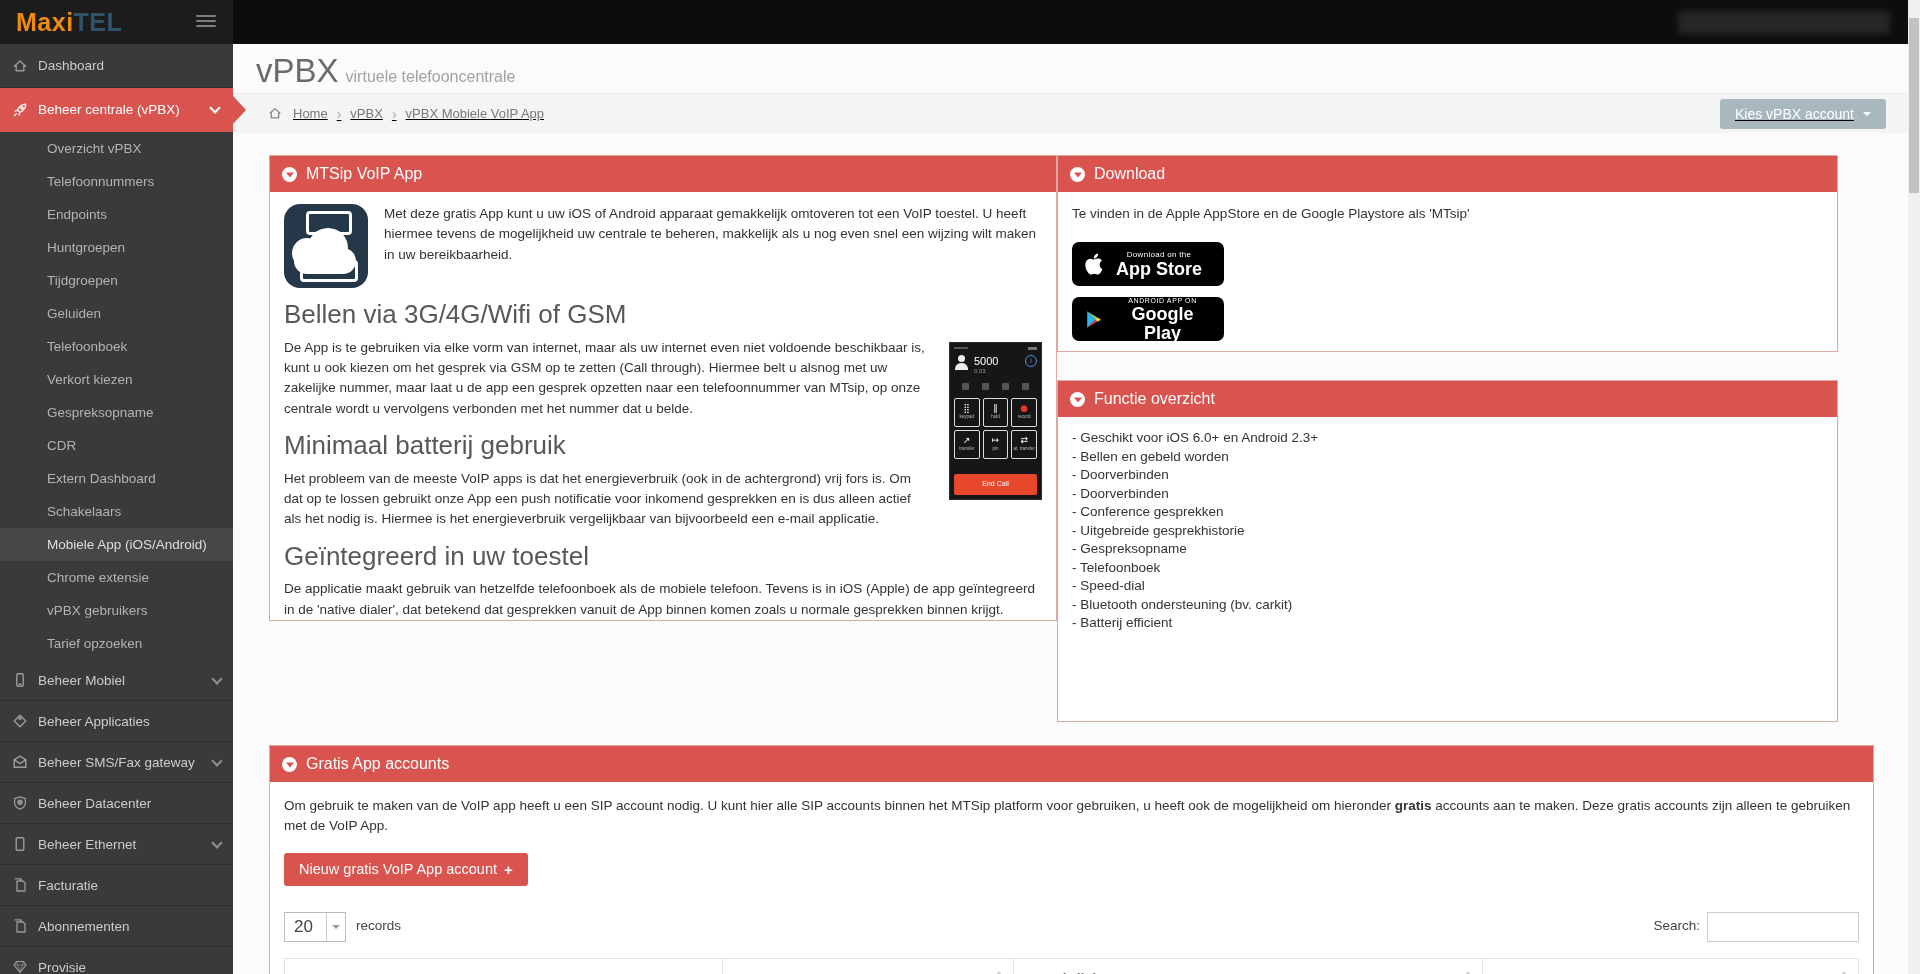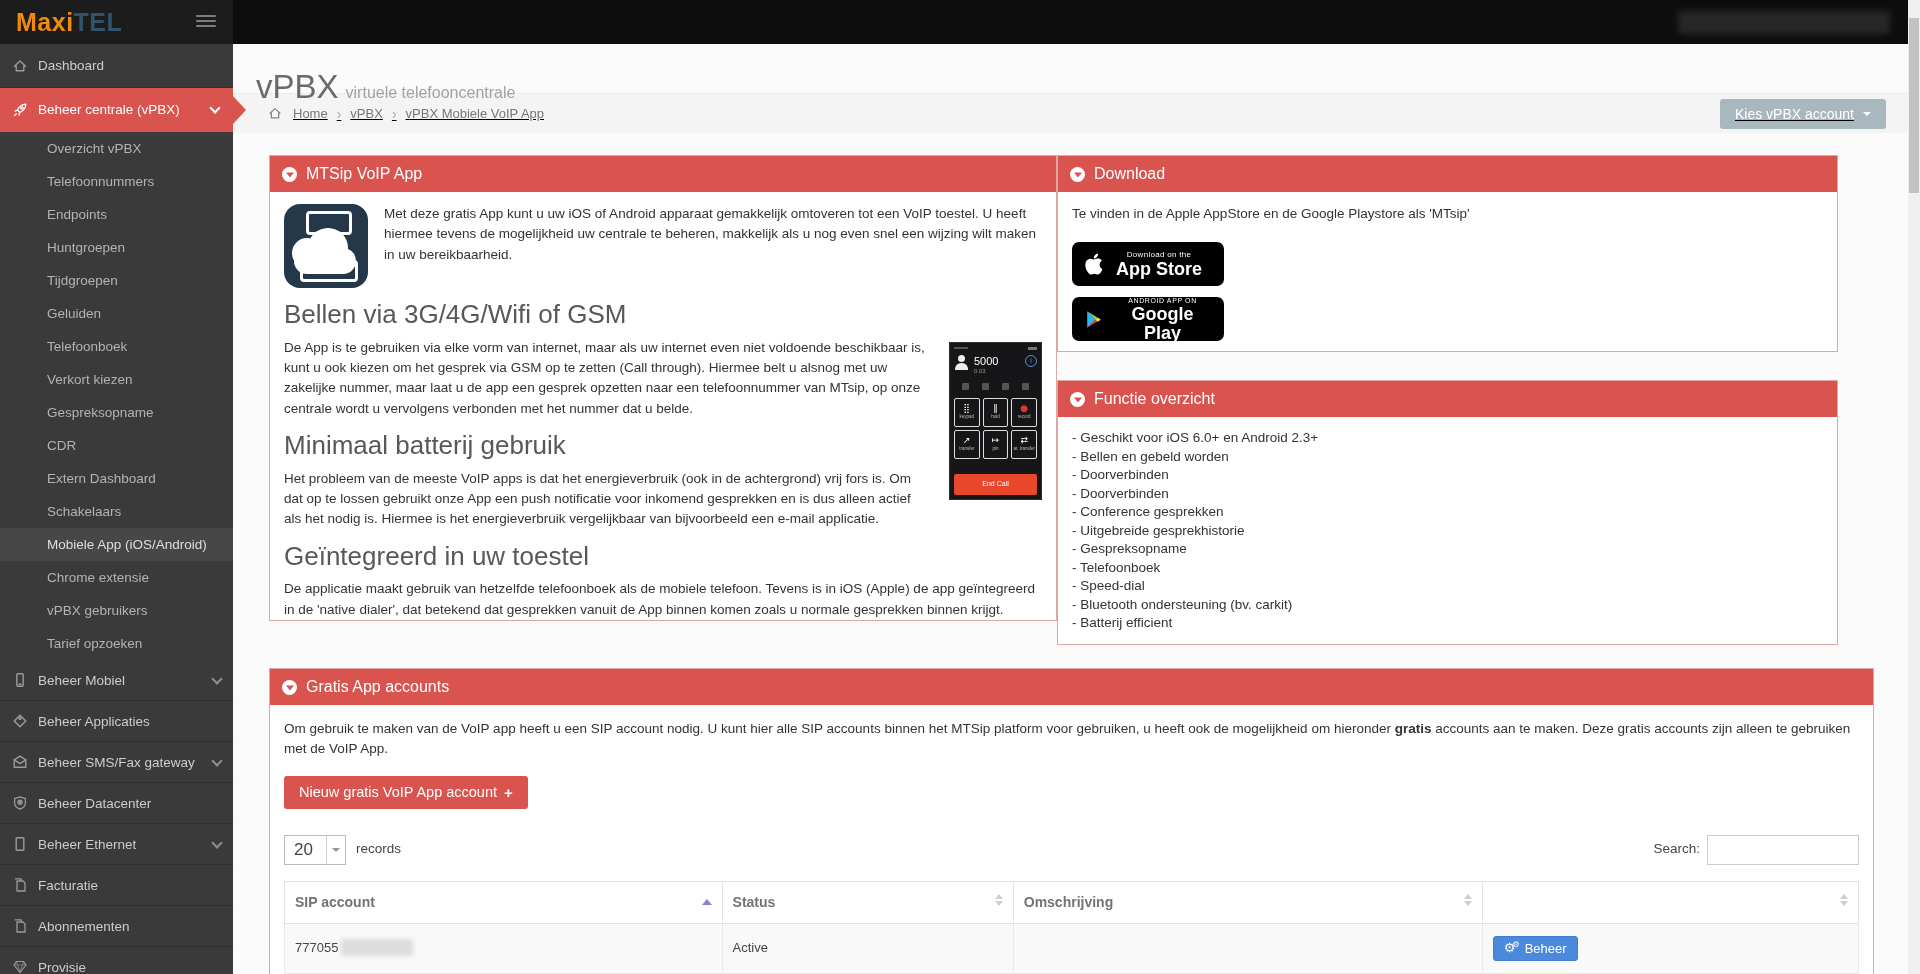--- a/index.html
+++ b/index.html
@@ -25,21 +25,21 @@
   .s-top.active::after{content:"";position:absolute;left:233px;top:50%;transform:translateY(-50%);
          border-left:13px solid #d9534f;border-top:14px solid transparent;border-bottom:14px solid transparent;}
   .chev{display:inline-block;width:6px;height:6px;border-right:2px solid #8f8f8f;border-bottom:2px solid #8f8f8f;
         transform:rotate(45deg);margin-left:auto;margin-top:-3px;}
   .s-top.active .chev{border-color:#fff;margin-right:2px;}
   .s-sub{height:33px;line-height:33px;padding-left:47px;color:#b3b3b3;font-size:13.5px;cursor:pointer;
          white-space:nowrap;overflow:hidden;}
   .s-sub.current{background:#474747;color:#dedede;}
   
   .main{position:absolute;left:233px;top:44px;width:1687px;height:930px;background:#fbfbfb;z-index:1;}
-  .page-header{height:49px;padding:24px 0 0 23px;box-sizing:border-box;background:#fbfbfb;}
+  .page-header{height:49px;padding:8px 0 0 23px;box-sizing:border-box;background:#fbfbfb;}
   .page-header .h1{font-size:33px;font-weight:300;color:#6a6a6a;}
   .page-header .sub{font-size:16px;color:#a2a2a2;margin-left:7px;}
   .crumb-bar{height:40px;background:#f4f4f4;border-top:1px solid #ececec;display:flex;align-items:center;
              padding:0 34px 0 35px;box-sizing:border-box;text-decoration:underline;}
   .crumb{font-size:13px;color:#777;display:flex;align-items:center;gap:9px;}
   .crumb .sep{color:#aaa;font-size:14px;}
   .crumb .link{cursor:pointer;}
   .home-ic{width:14px;height:13px;margin-right:2px;}
   .kies-btn{margin-left:auto;background:#a9b7bf;color:#fff;font-size:14px;padding:7px 15px;border:none;
             border-radius:3px;cursor:pointer;display:flex;align-items:center;}
@@ -53,21 +53,21 @@
           color:#fff;font-size:16px;box-sizing:border-box;}
   .circ{width:15px;height:15px;background:#fff;border-radius:50%;position:relative;flex-shrink:0;cursor:pointer;}
   .circ::after{content:"";position:absolute;left:50%;top:50%;transform:translate(-50%,-32%);
           border-top:5px solid #d9534f;border-left:4px solid transparent;border-right:4px solid transparent;}
   .p-body{padding:12px 14px;font-size:13.5px;color:#333;line-height:1.5;}
   .p-body p{margin:0 0 8px;}
   .p-body h2{font-size:26px;font-weight:300;color:#585858;margin:12px 0 8px;line-height:1.15;}
   .p-mtsip{width:788px;height:466px;overflow:hidden;}
   .col-right{width:781px;}
   .p-download{height:197px;margin-bottom:28px;overflow:hidden;}
-  .p-functions{height:265px;overflow:hidden;}
+  .p-functions{height:342px;overflow:hidden;}
   .p-functions .fitem{font-size:13.5px;line-height:18.5px;color:#333;}
   
   .intro-row{display:flex;gap:16px;align-items:flex-start;margin-bottom:4px;}
   .app-icon{width:84px;height:84px;border-radius:16px;background:#24384a;position:relative;overflow:hidden;flex-shrink:0;}
   .app-icon .ph-t{position:absolute;top:7px;left:22px;width:40px;height:18px;border:3px solid #fff;border-radius:4px;}
   .app-icon .ph-b{position:absolute;bottom:6px;left:16px;width:52px;height:16px;border:3px solid #fff;border-radius:4px;}
   .app-icon .c1{position:absolute;left:8px;top:34px;width:30px;height:30px;background:#fff;border-radius:50%;}
   .app-icon .c2{position:absolute;left:24px;top:24px;width:40px;height:40px;background:#fff;border-radius:50%;}
   .app-icon .c3{position:absolute;left:10px;top:44px;width:62px;height:26px;background:#fff;border-radius:13px;}
   .intro-row p{flex:1;}

